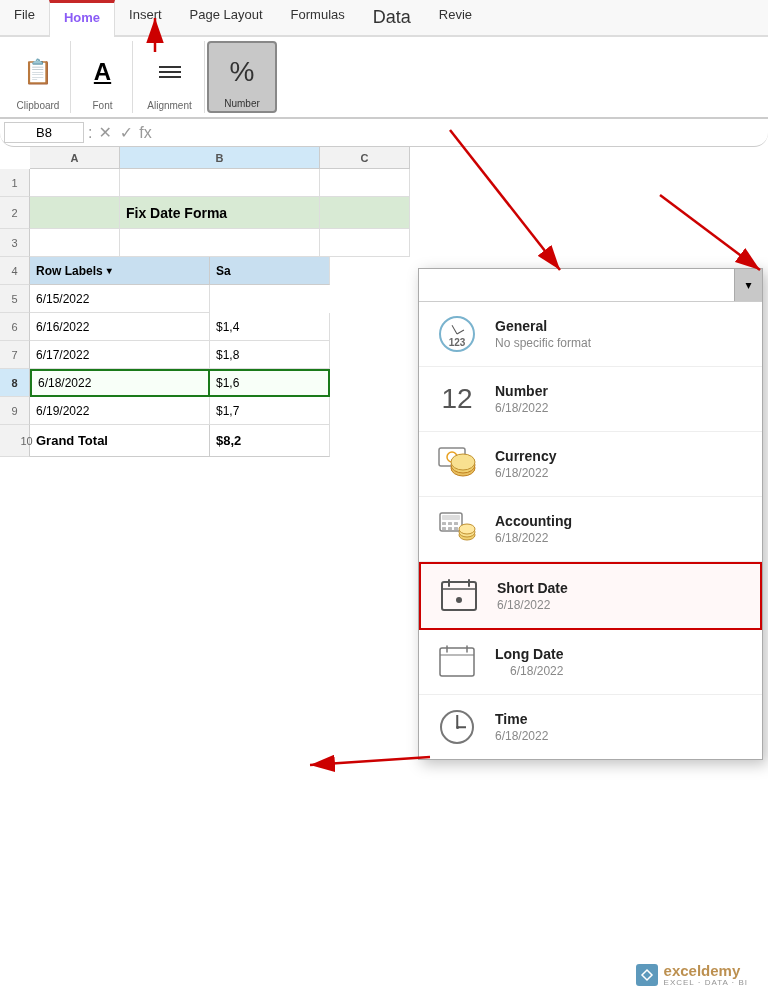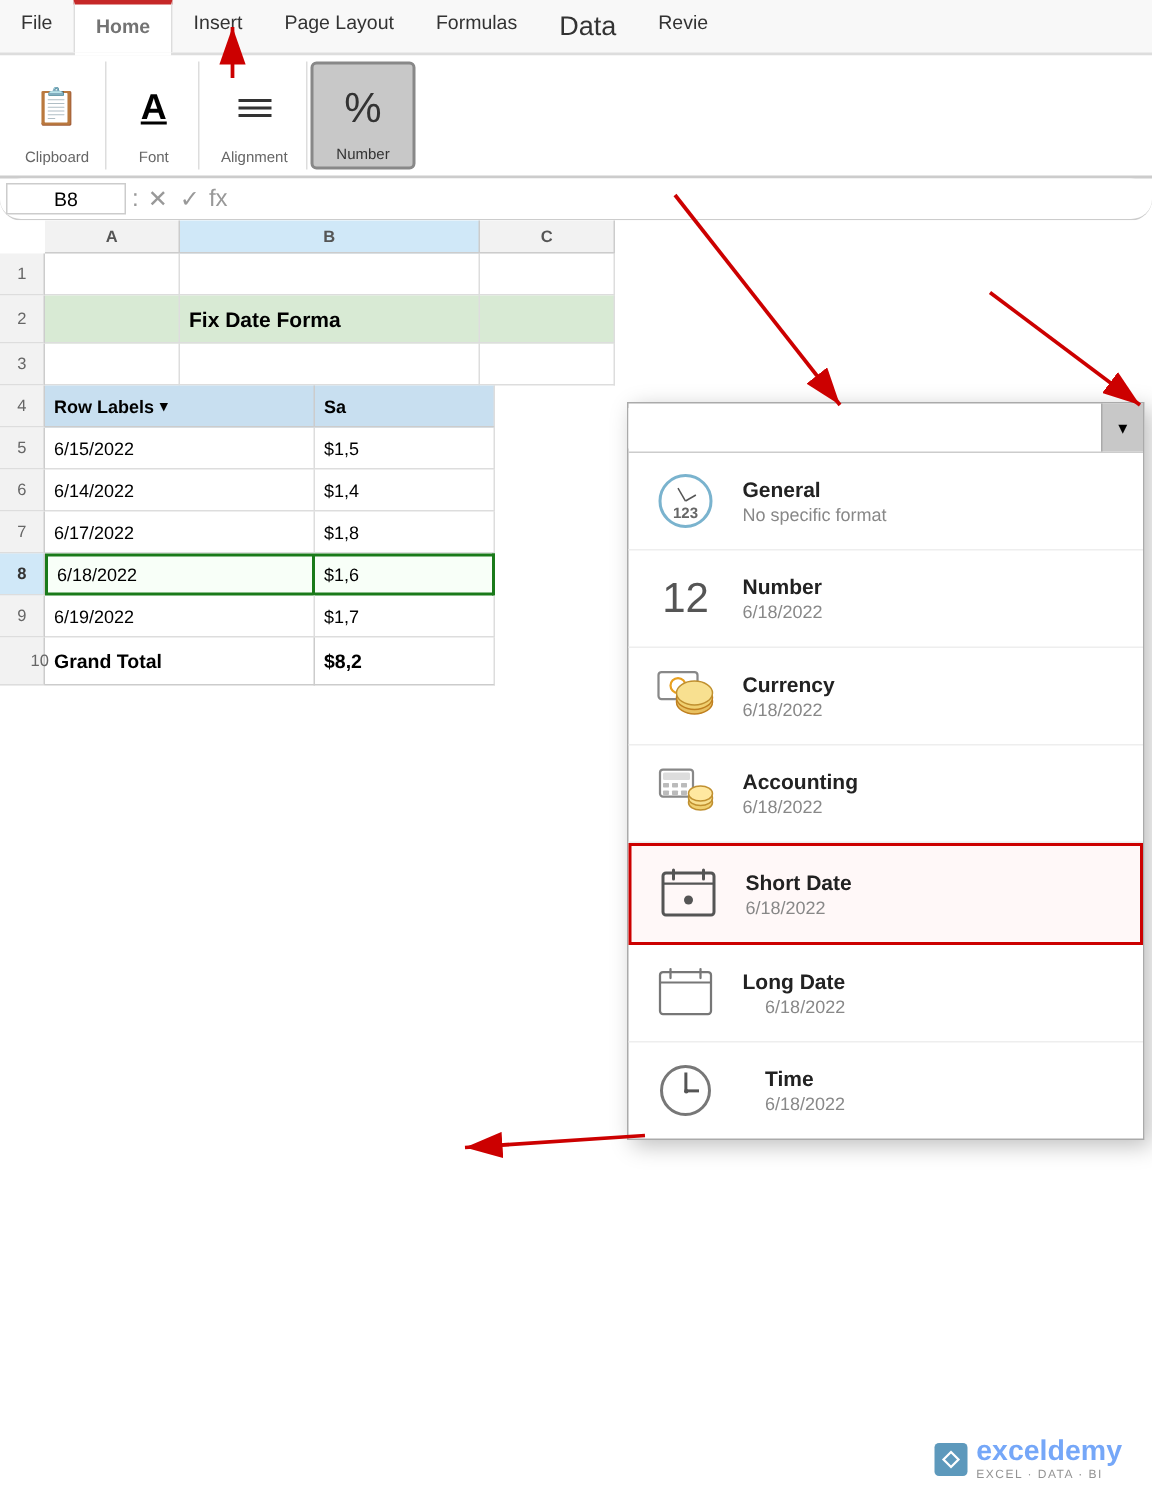--- a/index.html
+++ b/index.html
@@ -4,21 +4,21 @@
   <style>
     * { margin: 0; padding: 0; box-sizing: border-box; }
     body { width: 768px; height: 1004px; overflow: hidden; font-family: 'Segoe UI', Arial, sans-serif; background: #fff; position: relative; }
   </style>
 </head>
 <body>
 
 <div>
   <div style="display:flex; background:#f8f8f8; border-bottom:2px solid #ddd;">
     <div style="padding:7px 14px; font-size:13px; color:#333; cursor:pointer;">File</div>
-    <div style="padding:7px 14px; font-size:13px; color:#737373; font-weight:700; cursor:pointer; border-top:3px solid #c62828; background:#fff; border-left:1px solid #ddd; border-right:1px solid #ddd; position:relative;">
+    <div style="padding:7px 14px; font-size:13px; color:#8b5cf6; font-weight:700; cursor:pointer; border-top:3px solid #c62828; background:#fff; border-left:1px solid #ddd; border-right:1px solid #ddd; position:relative;">
       Home
       <div style="position:absolute; bottom:-2px; left:0; right:0; height:2px; background:#fff;"></div>
     </div>
     <div style="padding:7px 14px; font-size:13px; color:#333; cursor:pointer;">Insert</div>
     <div style="padding:7px 14px; font-size:13px; color:#333; cursor:pointer;">Page Layout</div>
     <div style="padding:7px 14px; font-size:13px; color:#333; cursor:pointer;">Formulas</div>
     <div style="padding:7px 14px; font-size:18px; color:#333; cursor:pointer;">Data</div>
     <div style="padding:7px 14px; font-size:13px; color:#333; cursor:pointer;">Revie</div>
   </div>
 
@@ -107,26 +107,25 @@
 
   <div style="display:flex;">
     <div style="width:30px; height:28px; background:#f2f2f2; border-right:1px solid #ccc; border-bottom:1px solid #ddd; display:flex; align-items:center; justify-content:center; font-size:11px; color:#666;">4</div>
     <div style="width:180px; height:28px; border-right:1px solid #ccc; border-bottom:1px solid #ccc; background:#c8dff0; padding:0 6px; font-size:12px; font-weight:bold; display:flex; align-items:center; gap:4px;">Row Labels <span style="font-size:10px;">▾</span></div>
     <div style="width:120px; height:28px; border-right:1px solid #ddd; border-bottom:1px solid #ccc; background:#c8dff0; padding:0 6px; font-size:12px; font-weight:bold; display:flex; align-items:center;">Sa</div>
   </div>
 
   <div style="display:flex;">
     <div style="width:30px; height:28px; background:#f2f2f2; border-right:1px solid #ccc; border-bottom:1px solid #ddd; display:flex; align-items:center; justify-content:center; font-size:11px; color:#666;">5</div>
     <div style="width:180px; height:28px; border-right:1px solid #ddd; border-bottom:1px solid #ddd; padding:0 6px; font-size:12px; display:flex; align-items:center;">6/15/2022</div>
-    <div style="width:120px; height:28px; border-right:1px solid #ddd; border-bottom:1px solid #ddd; padding:0 6px; font-size:12px; display:flex; align-items:center;">$1,5</div>
   </div>
 
   <div style="display:flex;">
     <div style="width:30px; height:28px; background:#f2f2f2; border-right:1px solid #ccc; border-bottom:1px solid #ddd; display:flex; align-items:center; justify-content:center; font-size:11px; color:#666;">6</div>
-    <div style="width:180px; height:28px; border-right:1px solid #ddd; border-bottom:1px solid #ddd; padding:0 6px; font-size:12px; display:flex; align-items:center;">6/14/2022</div>
+    <div style="width:180px; height:28px; border-right:1px solid #ddd; border-bottom:1px solid #ddd; padding:0 6px; font-size:12px; display:flex; align-items:center;">6/16/2022</div>
     <div style="width:120px; height:28px; border-right:1px solid #ddd; border-bottom:1px solid #ddd; padding:0 6px; font-size:12px; display:flex; align-items:center;">$1,4</div>
   </div>
 
   <div style="display:flex;">
     <div style="width:30px; height:28px; background:#f2f2f2; border-right:1px solid #ccc; border-bottom:1px solid #ddd; display:flex; align-items:center; justify-content:center; font-size:11px; color:#666;">7</div>
     <div style="width:180px; height:28px; border-right:1px solid #ddd; border-bottom:1px solid #ddd; padding:0 6px; font-size:12px; display:flex; align-items:center;">6/17/2022</div>
     <div style="width:120px; height:28px; border-right:1px solid #ddd; border-bottom:1px solid #ddd; padding:0 6px; font-size:12px; display:flex; align-items:center;">$1,8</div>
   </div>
 
   <div style="display:flex;">
@@ -246,21 +245,21 @@
         <line x1="9" y1="2" x2="9" y2="8" stroke="#777" stroke-width="1.5" stroke-linecap="round"></line>
         <line x1="29" y1="2" x2="29" y2="8" stroke="#777" stroke-width="1.5" stroke-linecap="round"></line>
       </svg>
     </div>
     <div>
       <div style="font-weight:bold; font-size:14px; color:#222;">Long Date</div>
       <div style="font-size:12px; color:#888; margin-top:2px;">6/18/2022</div>
     </div>
   </div>
 
-  <div style="display:flex; align-items:center; padding:10px 14px; gap:29px; cursor:pointer;">
+  <div style="display:flex; align-items:center; padding:10px 14px; gap:14px; cursor:pointer;">
     <div style="width:48px; height:44px; display:flex; align-items:center; justify-content:center; flex-shrink:0;">
       <div style="width:34px; height:34px; border:2px solid #777; border-radius:50%; position:relative; display:flex; align-items:center; justify-content:center;">
 
         <div style="position:absolute; width:1.5px; height:12px; background:#555; bottom:50%; left:50%; transform:translateX(-50%) rotate(0deg); transform-origin:bottom center;"></div>
         <div style="position:absolute; width:1.5px; height:9px; background:#555; bottom:50%; left:50%; transform:translateX(-50%) rotate(90deg); transform-origin:bottom center;"></div>
         <div style="width:3px; height:3px; background:#555; border-radius:50%;"></div>
       </div>
     </div>
     <div>
       <div style="font-weight:bold; font-size:14px; color:#222;">Time</div>
@@ -286,16 +285,16 @@
   <path d="M 430 757 L 310 765" stroke="#c00" stroke-width="2.5" fill="none" marker-end="url(#arrowhead)"></path>
 </svg>
 
 <div style="position:absolute; bottom:16px; right:20px; display:flex; align-items:center; gap:6px; opacity:0.7;">
   <div style="width:22px; height:22px; background:#1a6fa0; border-radius:3px; display:flex; align-items:center; justify-content:center;">
     <svg width="14" height="14" viewBox="0 0 14 14">
       <polygon points="7,2 12,7 7,12 2,7" fill="none" stroke="#fff" stroke-width="1.5"></polygon>
     </svg>
   </div>
   <div style="display:flex; flex-direction:column; line-height:1.1;">
-    <span style="font-size:19px; font-weight:bold; color:#3b82f6;">exceldemy</span>
+    <span style="font-size:15px; font-weight:bold; color:#a16207;">exceldemy</span>
     <span style="font-size:8px; color:#666; letter-spacing:1px;">EXCEL · DATA · BI</span>
   </div>
 </div>
 
 </body></html>

